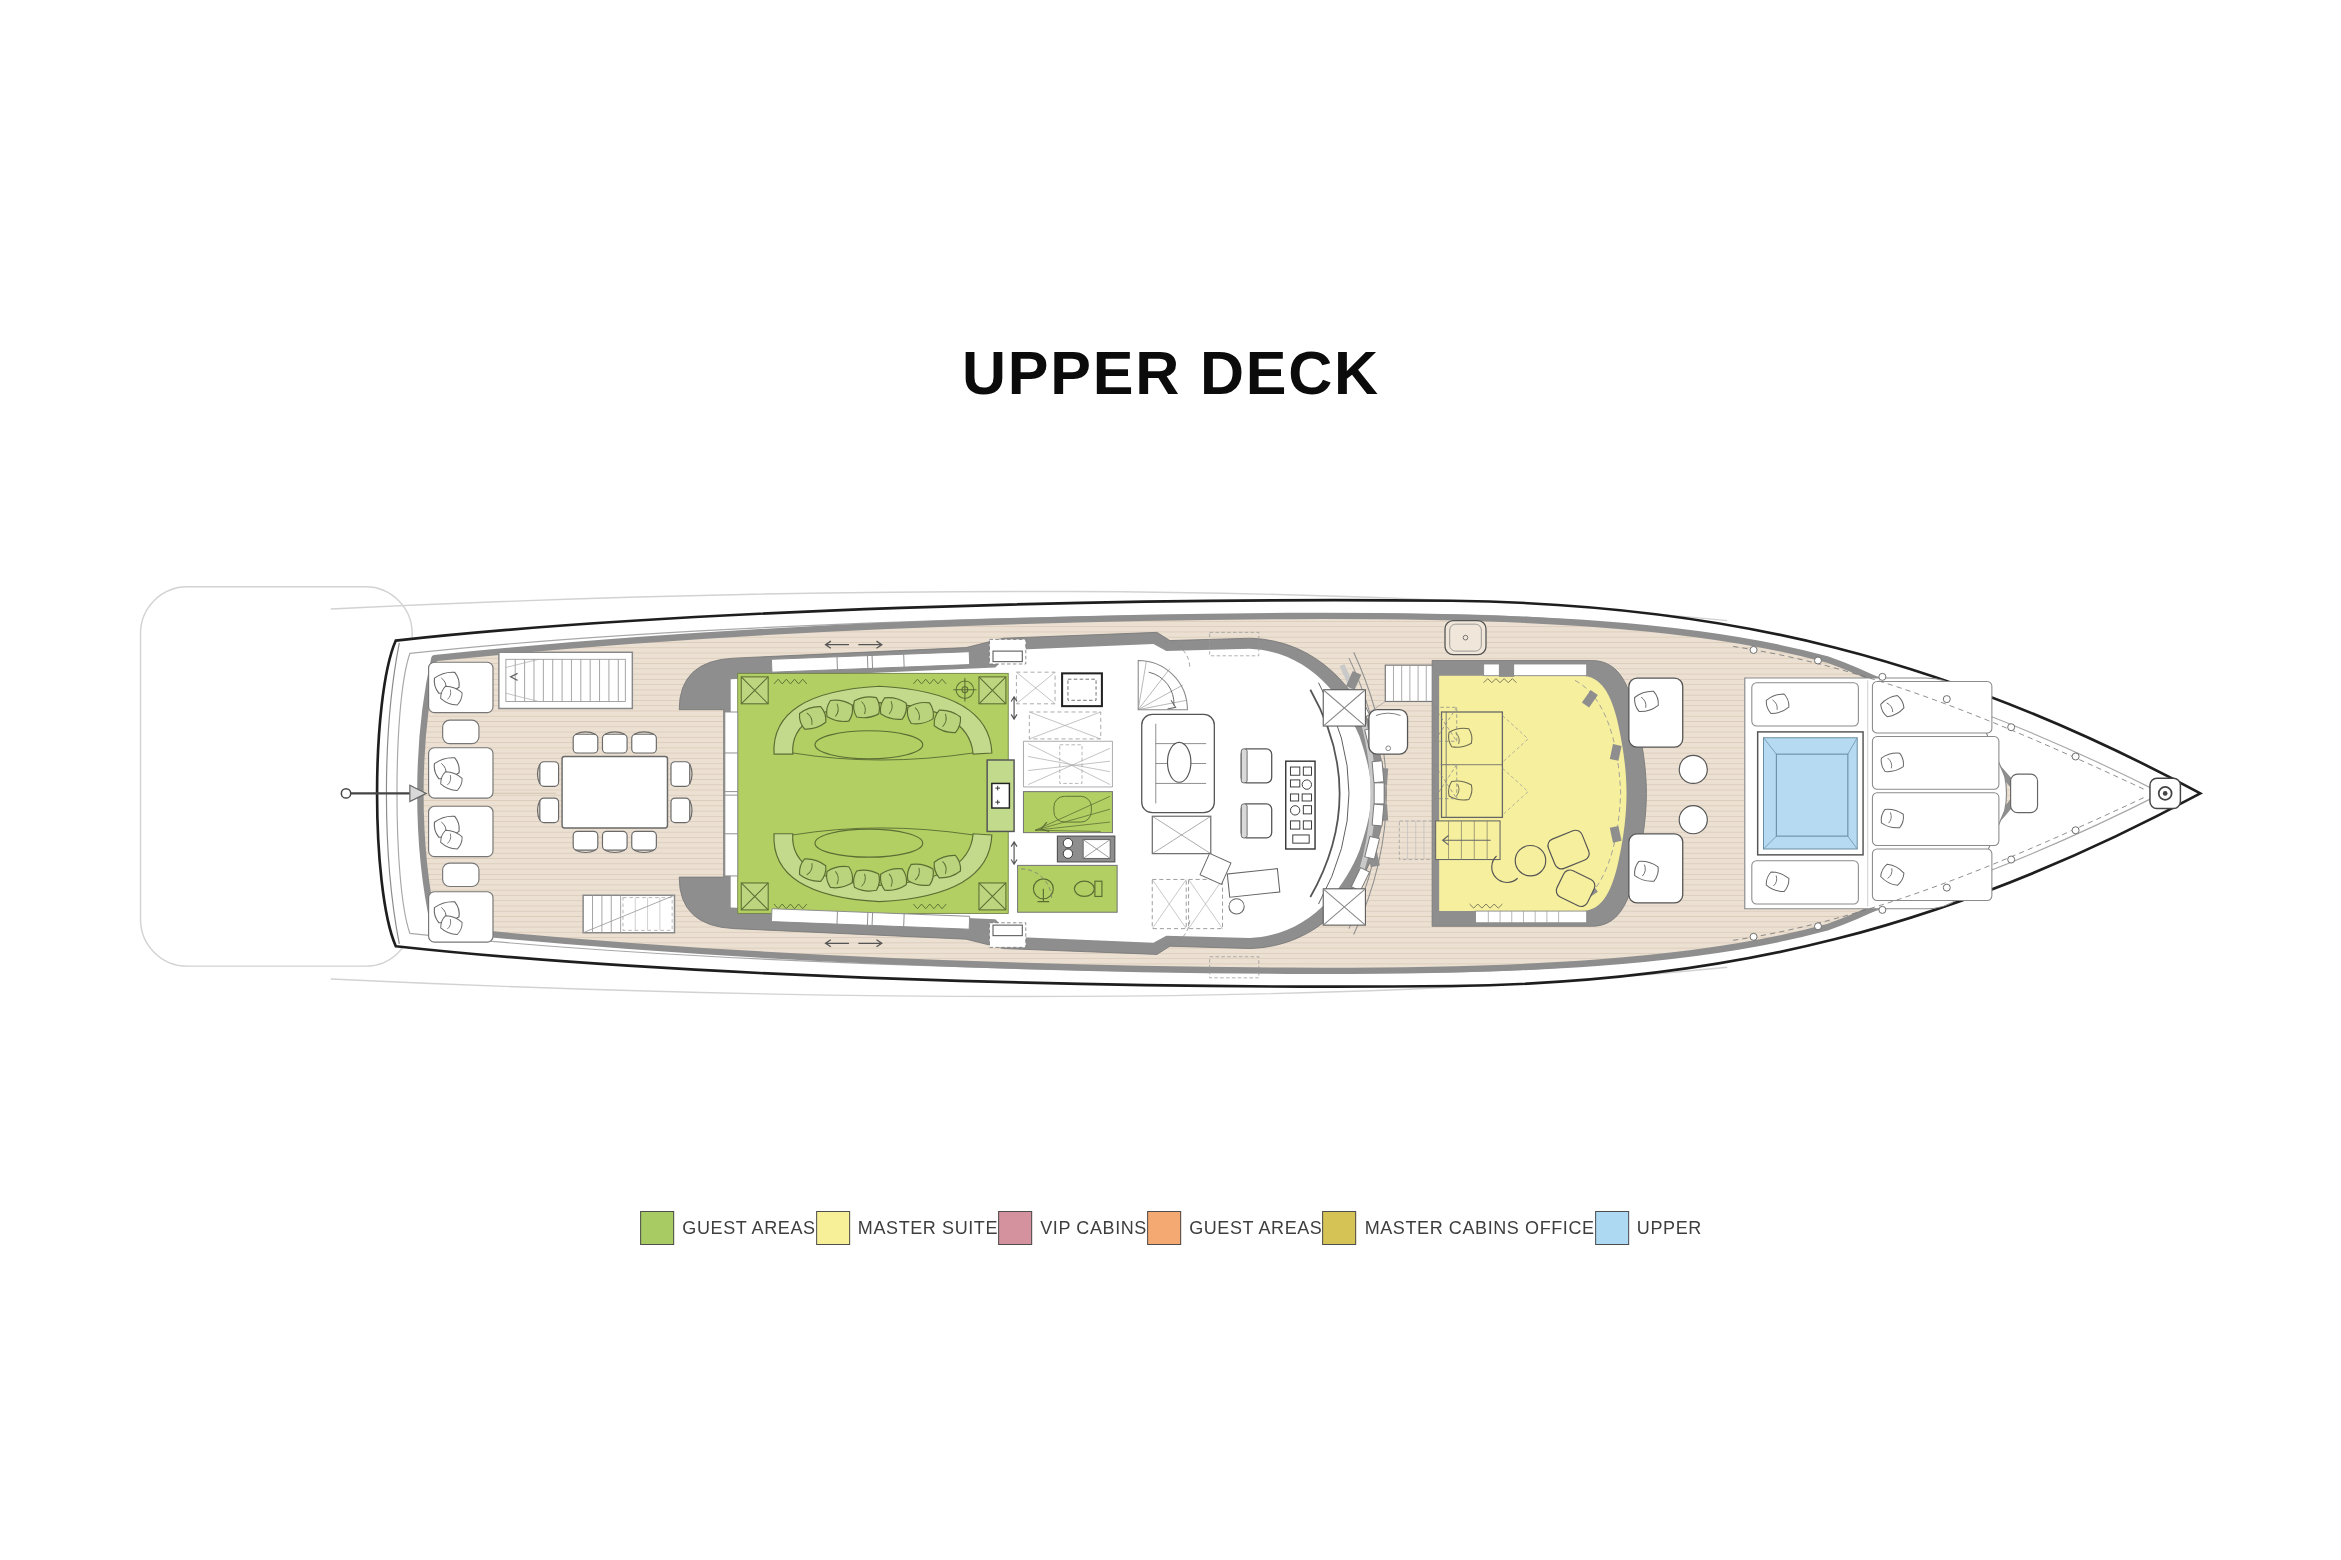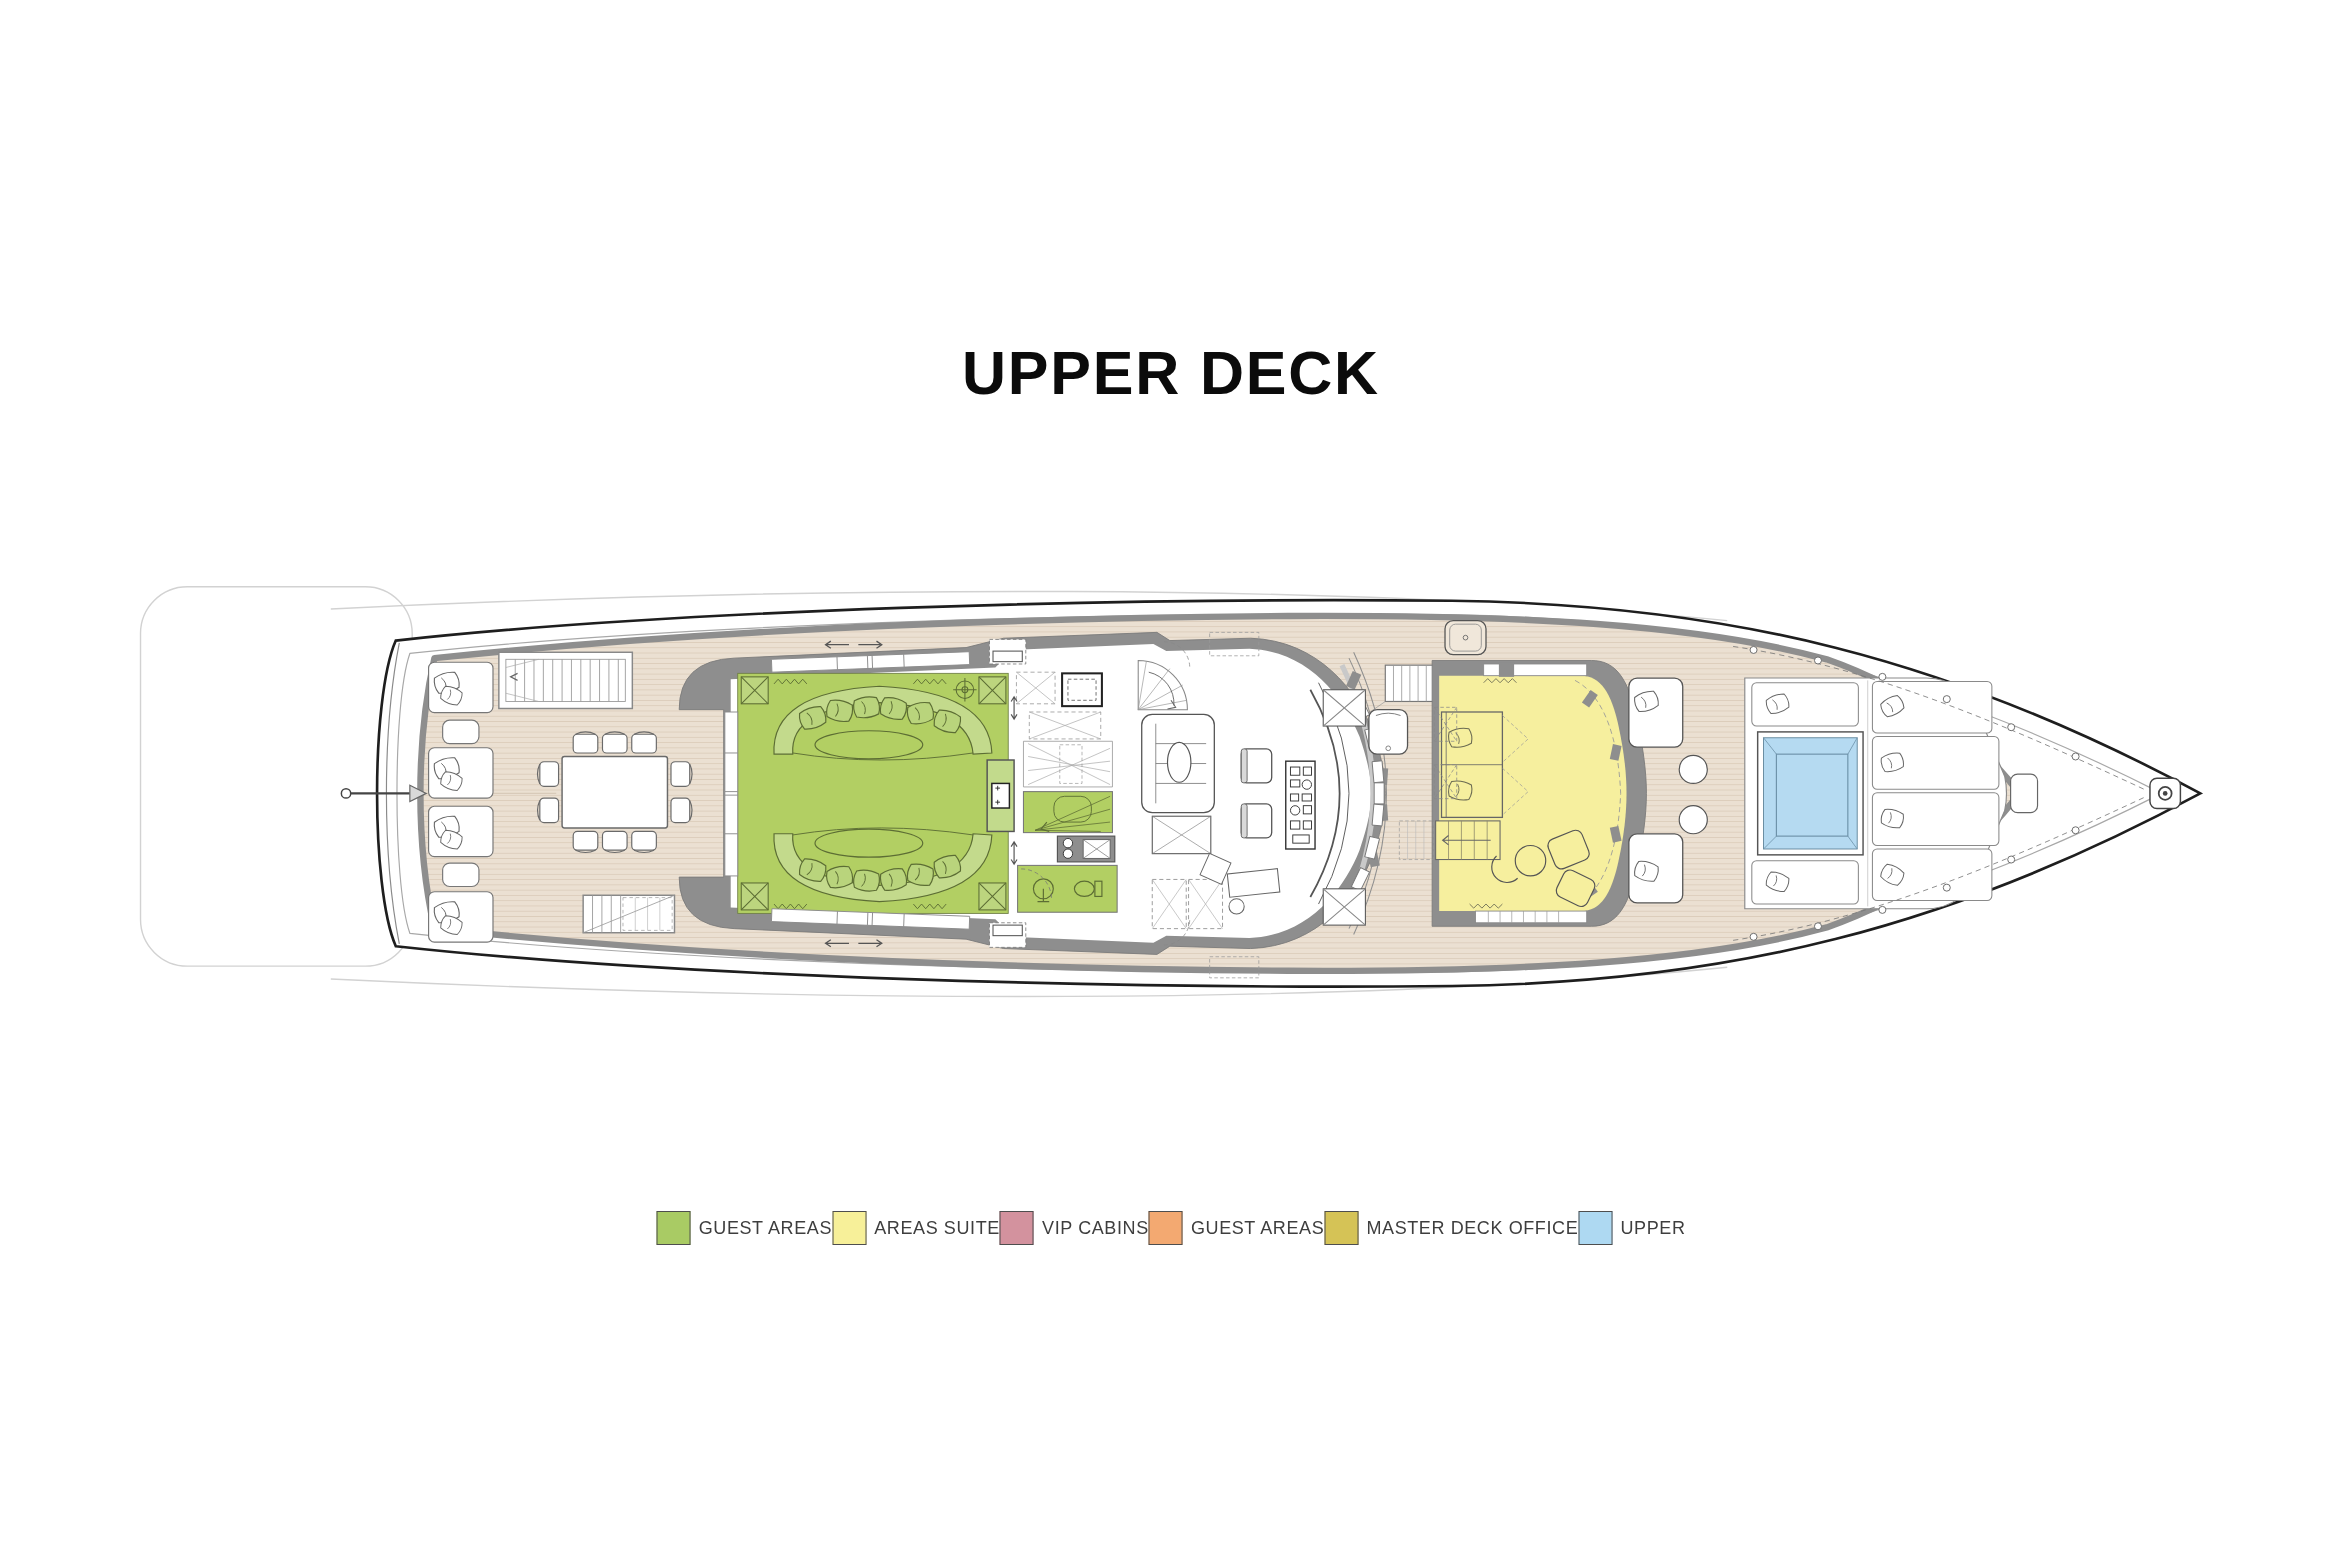--- a/index.html
+++ b/index.html
@@ -460,32 +460,32 @@
 
 <div class="page-title">UPPER DECK</div>
 
 <div class="legend">
   <div class="legend-item">
     <span class="swatch" style="background-color: rgb(169, 203, 100);"></span>
     <span class="legend-label">GUEST AREAS</span>
   </div>
   <div class="legend-item">
     <span class="swatch" style="background-color: rgb(247, 240, 153);"></span>
-    <span class="legend-label">AREAS SUITE</span>
+    <span class="legend-label">MASTER SUITE</span>
   </div>
   <div class="legend-item">
     <span class="swatch" style="background-color: rgb(211, 146, 158);"></span>
     <span class="legend-label">VIP CABINS</span>
   </div>
   <div class="legend-item">
     <span class="swatch" style="background-color: rgb(243, 169, 113);"></span>
     <span class="legend-label">GUEST AREAS</span>
   </div>
   <div class="legend-item">
     <span class="swatch" style="background-color: rgb(213, 195, 86);"></span>
-    <span class="legend-label">MASTER DECK OFFICE</span>
+    <span class="legend-label">MASTER CABINS OFFICE</span>
   </div>
   <div class="legend-item">
     <span class="swatch" style="background-color: rgb(174, 217, 242);"></span>
     <span class="legend-label">UPPER</span>
   </div>
 </div>
 
 
 </body></html>

